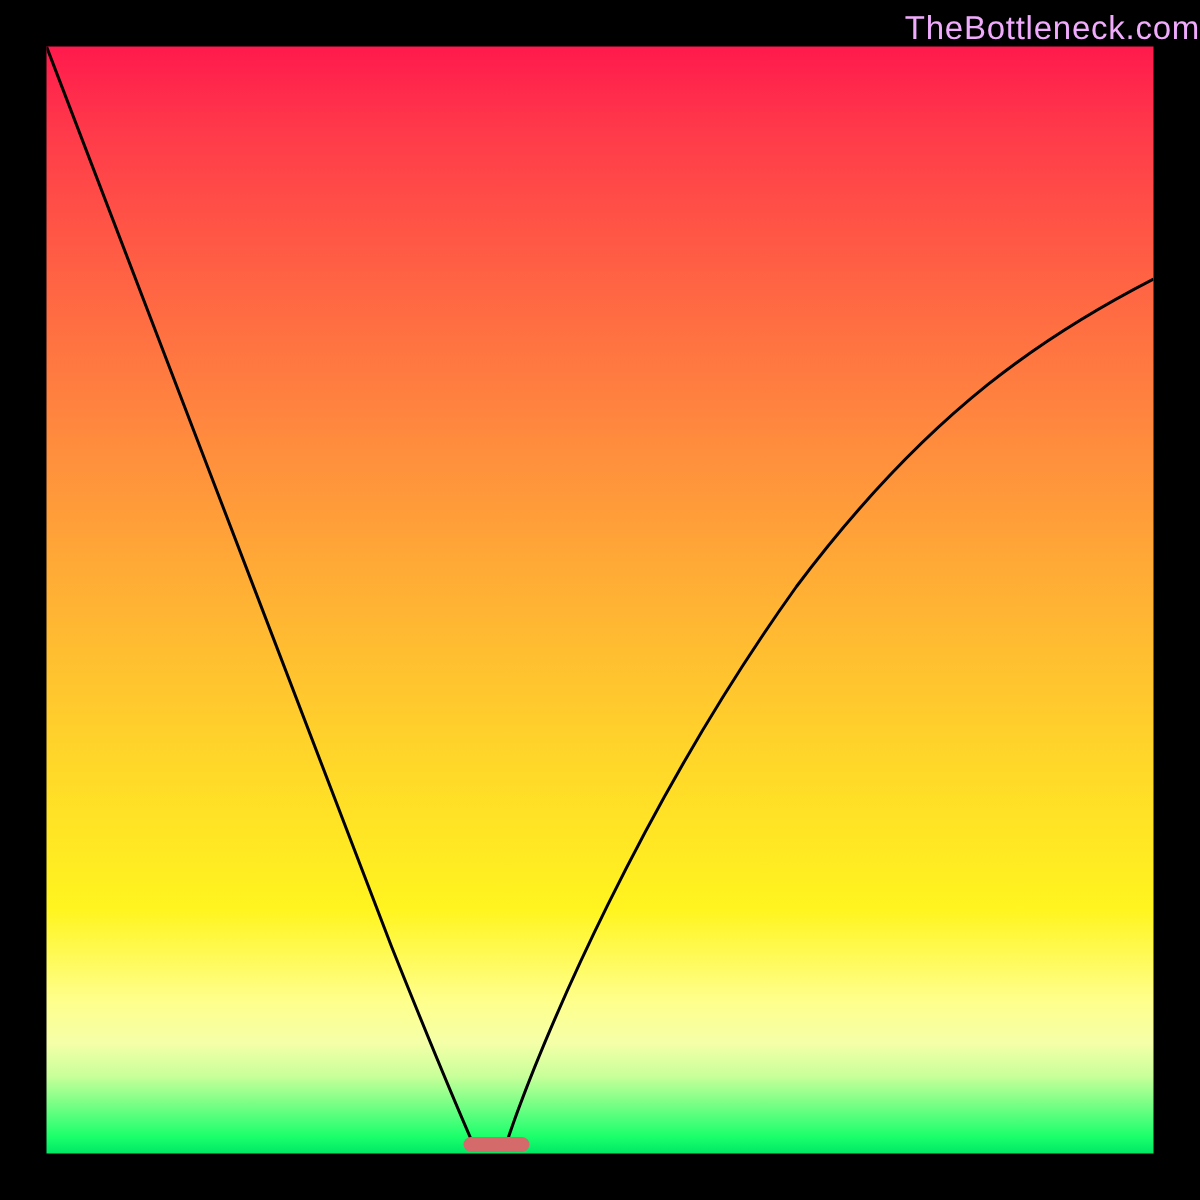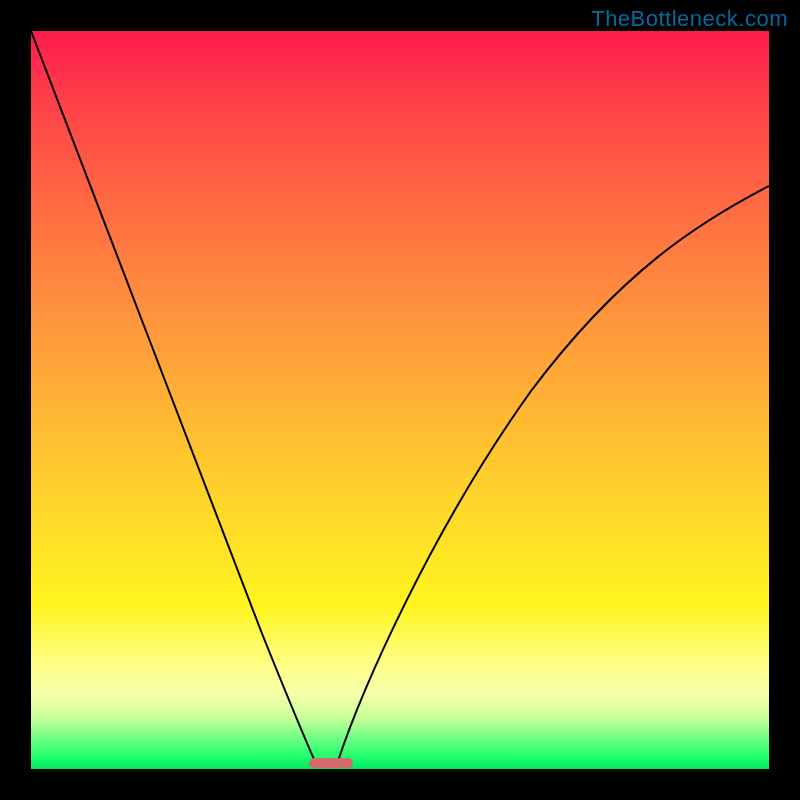--- a/index.html
+++ b/index.html
@@ -58,22 +58,22 @@
   }
   .marker {
     position: absolute;
     height: 10px;
     border-radius: 5px;
     background: #d46a6a;
   }
   .watermark {
     position: absolute;
     top: 6px;
-    right: 12px;
-    color: #0369a1;
+    right: 0;
+    color: #f0abfc;
     font-size: 22px;
     font-weight: 500;
     letter-spacing: 0.5px;
     user-select: none;
   }
 </style>
 </head>
 <body>
 
 <div class="frame">

